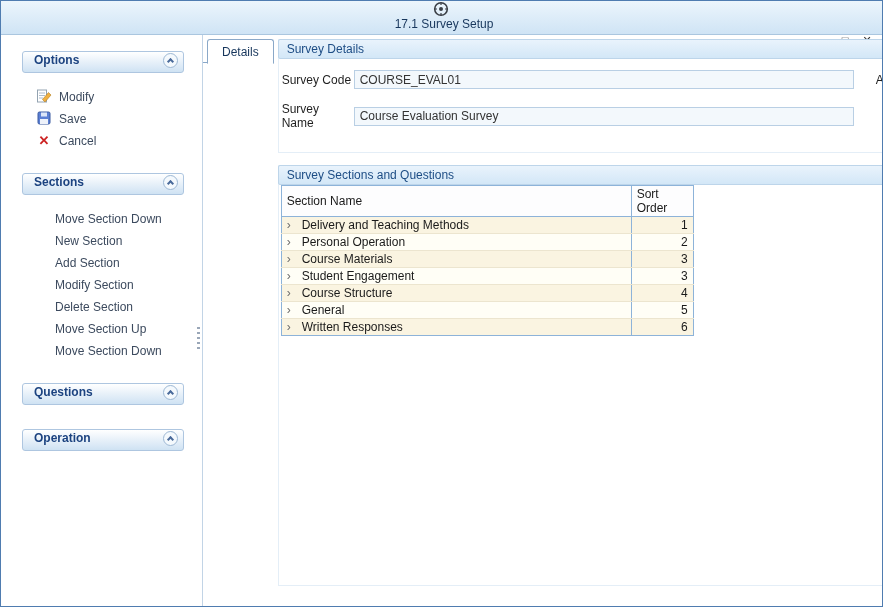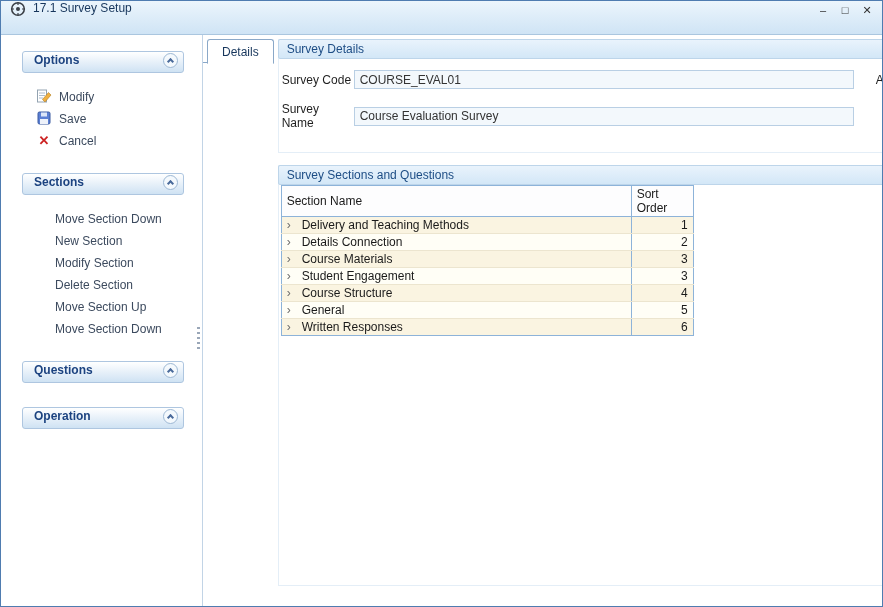--- a/index.html
+++ b/index.html
@@ -2,21 +2,21 @@
 <html><head>
 <meta charset="utf-8">
 <style>
   html,body{margin:0;padding:0;background:#eef2f6;}
   *{box-sizing:border-box;}
   .window{width:883px;height:607px;border:1px solid #4f7cb0;background:#fff;
     font-family:"Liberation Sans",sans-serif;font-size:12px;color:#333;
     position:relative;overflow:hidden;}
   
   .titlebar{height:34px;background:linear-gradient(#ecf5fc,#cfe4f5);
-    border-bottom:1px solid #aac6df;display:flex;align-items:flex-start;padding:0 4px 0 9px;}
+    border-bottom:1px solid #aac6df;display:flex;align-items:center;padding:0 4px 0 9px;flex-direction:column;}
   .app-icon{width:16px;height:16px;margin-right:7px;flex:none;}
   .title-text{color:#17365c;font-size:12px;}
   .win-buttons{margin-left:auto;display:flex;align-items:center;color:#333;}
   .win-btn{width:22px;height:18px;text-align:center;line-height:18px;font-size:11px;cursor:default;}
   
   .body{display:flex;height:571px;background:#fff;}
   .sidebar{width:193px;flex:none;padding:16px 10px 0 21px;}
   .panel{margin-bottom:24px;}
   .panel-header{height:22px;border:1px solid #aec6e0;border-radius:3px;
     background:linear-gradient(#ffffff,#cfe2f3);display:flex;align-items:center;padding:0 5px 4px 11px;}
@@ -136,20 +136,23 @@
             </span>
         </div>
         <div class="panel-items text-only">
           <div class="side-item">
               <span>Move Section Down</span>
             </div>
           <div class="side-item">
               <span>New Section</span>
             </div>
           <div class="side-item">
+              <span>Add Section</span>
+            </div>
+          <div class="side-item">
               <span>Modify Section</span>
             </div>
           <div class="side-item">
               <span>Delete Section</span>
             </div>
           <div class="side-item">
               <span>Move Section Up</span>
             </div>
           <div class="side-item">
               <span>Move Section Down</span>
@@ -211,21 +214,21 @@
                 <th class="col-name">Section Name</th>
                 <th class="col-sort">Sort Order</th>
               </tr>
             </thead>
             <tbody>
               <tr>
                 <td class="name-cell"><span class="expander">›</span><span>Delivery and Teaching Methods</span></td>
                 <td class="sort-cell">1</td>
               </tr>
               <tr>
-                <td class="name-cell"><span class="expander">›</span><span>Details Connection</span></td>
+                <td class="name-cell"><span class="expander">›</span><span>Personal Operation</span></td>
                 <td class="sort-cell">2</td>
               </tr>
               <tr>
                 <td class="name-cell"><span class="expander">›</span><span>Course Materials</span></td>
                 <td class="sort-cell">3</td>
               </tr>
               <tr>
                 <td class="name-cell"><span class="expander">›</span><span>Student Engagement</span></td>
                 <td class="sort-cell">3</td>
               </tr>

